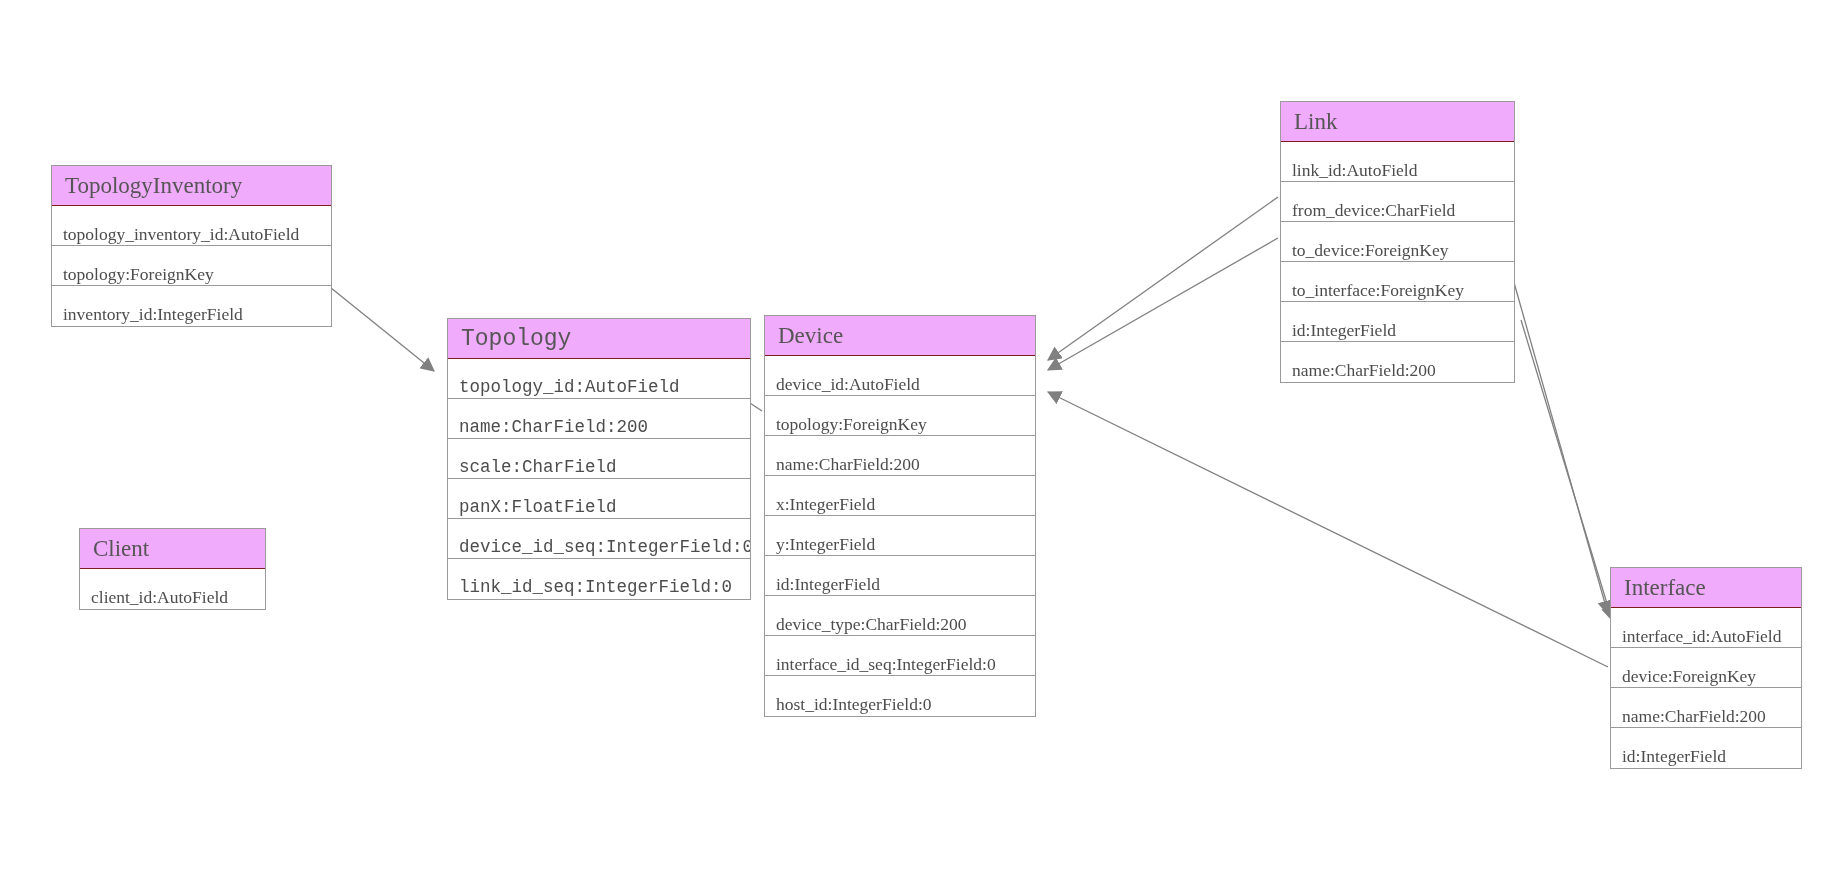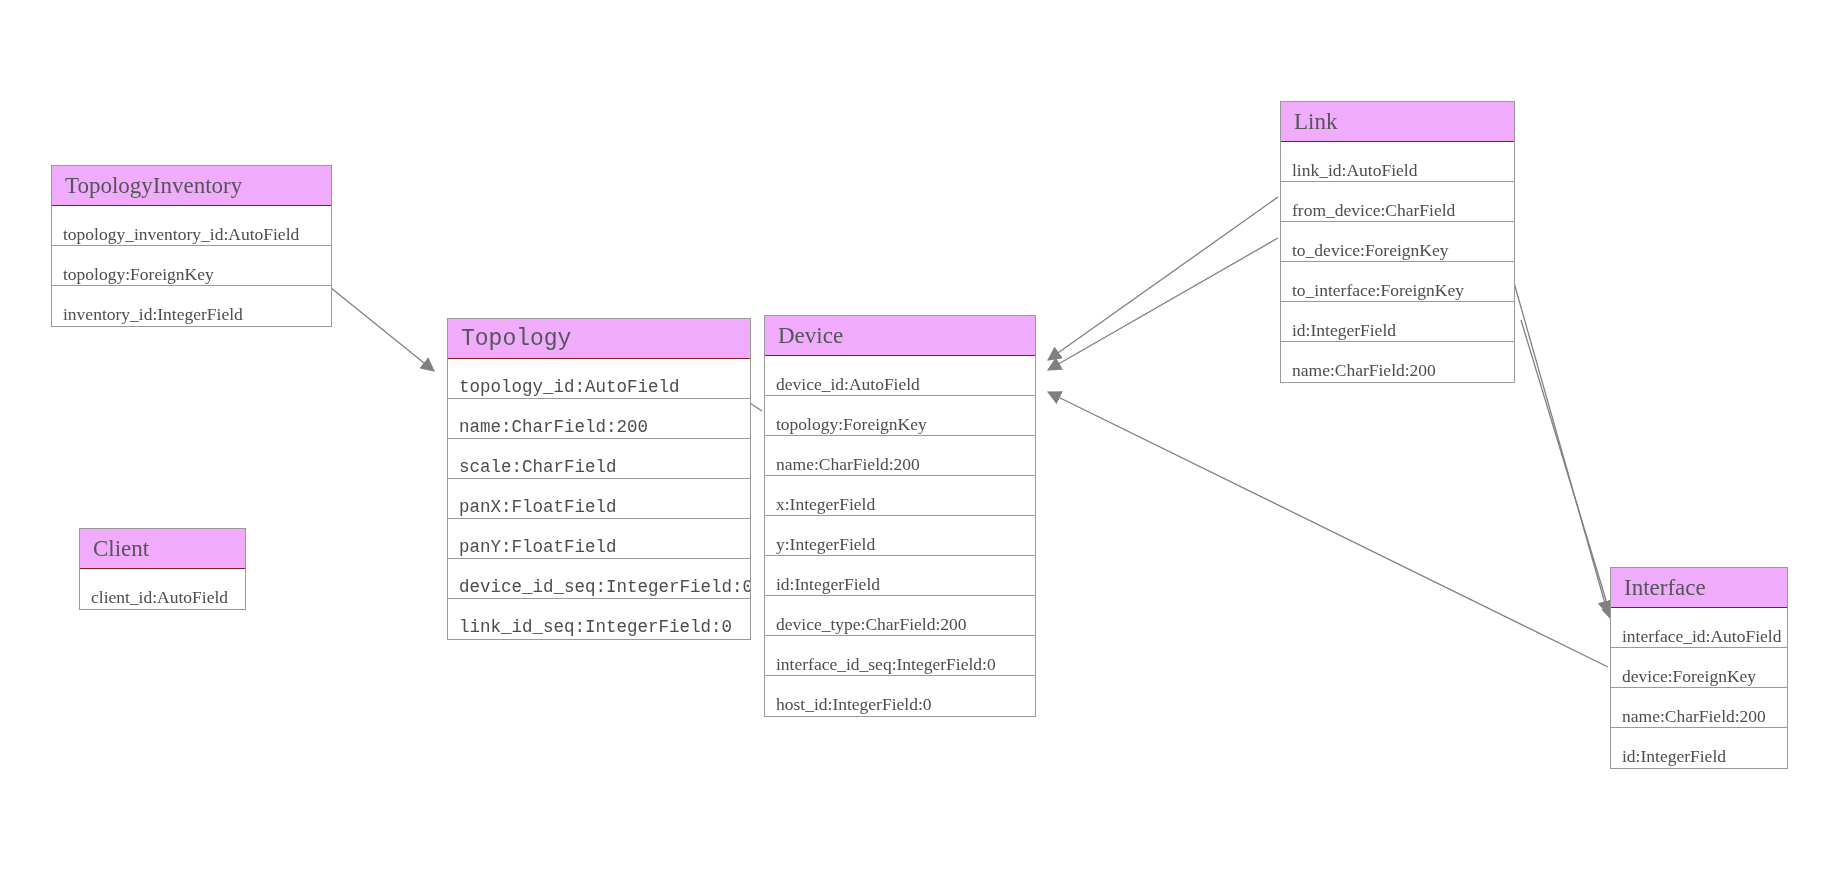--- a/index.html
+++ b/index.html
@@ -98,31 +98,30 @@
       <line x1="1521" y1="320" x2="1612" y2="620" stroke="#808080" stroke-width="1.3" marker-end="url(#arrow)"></line>
     </g>
   </svg>
 
 <div class="entity" style="left: 23px; top: 165px; width: 281px; margin-left: 28px;">
       <div class="entity-title">TopologyInventory</div>
       <div class="entity-row">topology_inventory_id:AutoField</div>
       <div class="entity-row">topology:ForeignKey</div>
       <div class="entity-row last">inventory_id:IntegerField</div>
     </div>
-    <div class="entity" style="left: 79px; top: 528px; width: 167px;">
+    <div class="entity" style="left: 79px; top: 528px; width: 187px;">
       <div class="entity-title">Client</div>
       <div class="entity-row last">client_id:AutoField</div>
     </div>
     <div class="entity" style="left: 447px; top: 318px; width: 304px; font-family: Liberation Mono, monospace;">
       <div class="entity-title">Topology</div>
       <div class="entity-row">topology_id:AutoField</div>
       <div class="entity-row">name:CharField:200</div>
       <div class="entity-row">scale:CharField</div>
       <div class="entity-row">panX:FloatField</div>
-      <div class="entity-row">panY:FloatField</div>
       <div class="entity-row">device_id_seq:IntegerField:0</div>
       <div class="entity-row last">link_id_seq:IntegerField:0</div>
     </div>
     <div class="entity" style="left: 764px; top: 315px; width: 272px;">
       <div class="entity-title">Device</div>
       <div class="entity-row">device_id:AutoField</div>
       <div class="entity-row">topology:ForeignKey</div>
       <div class="entity-row">name:CharField:200</div>
       <div class="entity-row">x:IntegerField</div>
       <div class="entity-row">y:IntegerField</div>
@@ -133,20 +132,20 @@
     </div>
     <div class="entity" style="left: 1280px; top: 101px; width: 235px;">
       <div class="entity-title">Link</div>
       <div class="entity-row">link_id:AutoField</div>
       <div class="entity-row">from_device:CharField</div>
       <div class="entity-row">to_device:ForeignKey</div>
       <div class="entity-row">to_interface:ForeignKey</div>
       <div class="entity-row">id:IntegerField</div>
       <div class="entity-row last">name:CharField:200</div>
     </div>
-    <div class="entity" style="left: 1610px; top: 567px; width: 178px;">
+    <div class="entity" style="left: 1610px; top: 567px; width: 192px;">
       <div class="entity-title">Interface</div>
       <div class="entity-row">interface_id:AutoField</div>
       <div class="entity-row">device:ForeignKey</div>
       <div class="entity-row">name:CharField:200</div>
       <div class="entity-row last">id:IntegerField</div>
     </div>
   </div>
 
 </body></html>

